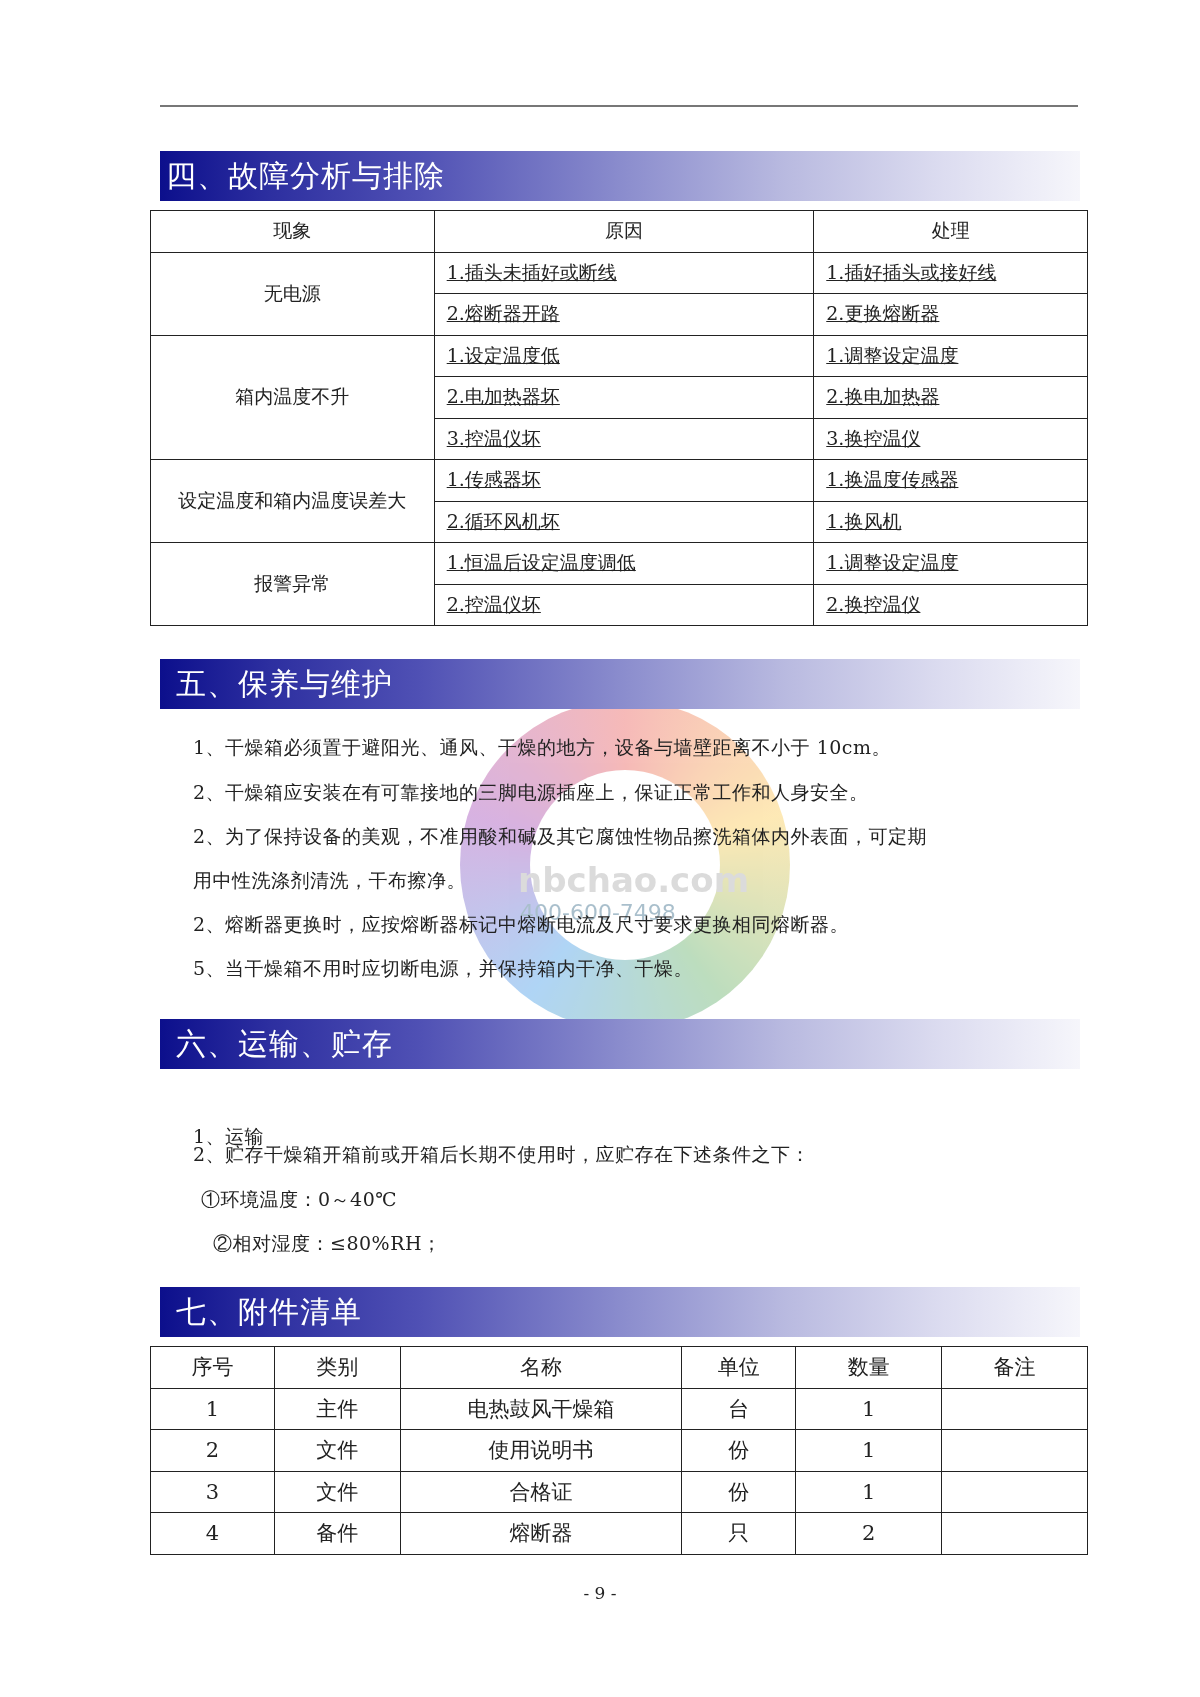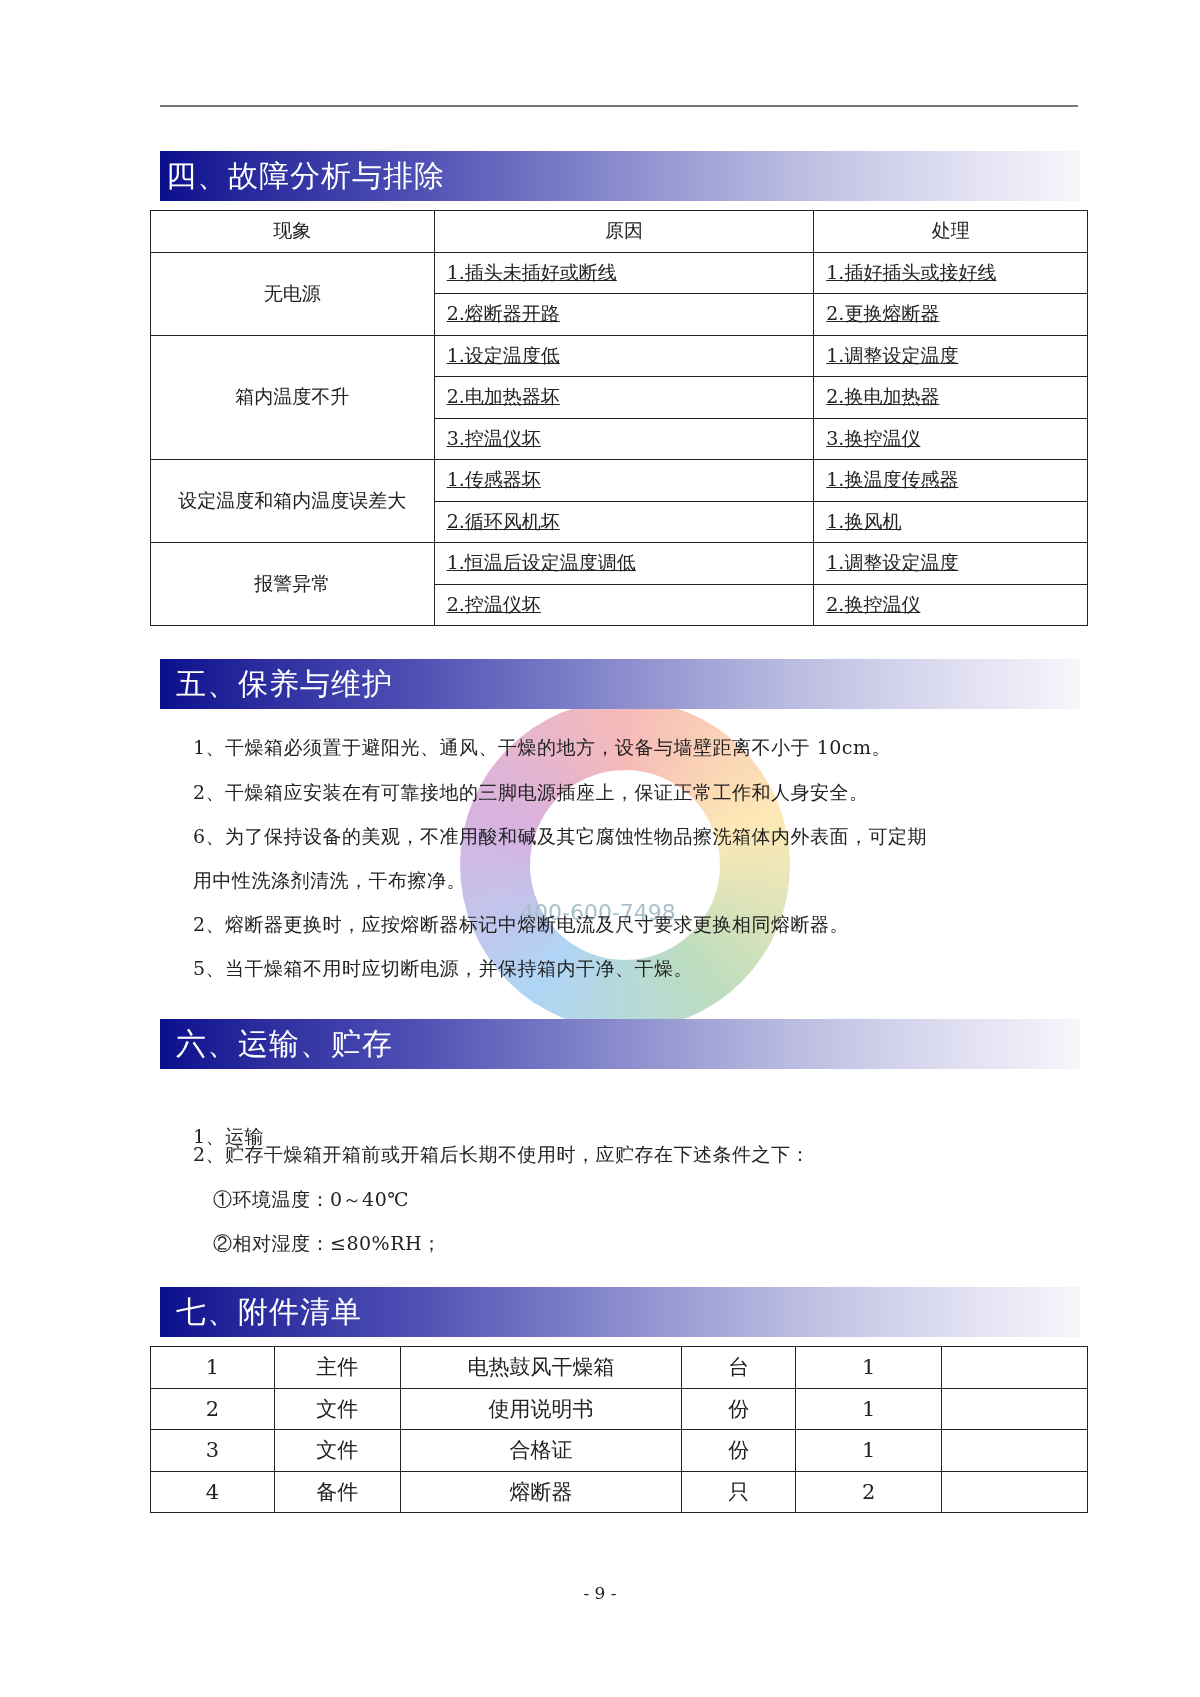--- a/index.html
+++ b/index.html
@@ -90,49 +90,58 @@
   <tr>
     <td class="cell-l">2.控温仪坏</td>
     <td class="cell-l">2.换控温仪</td>
   </tr>
 </tbody>
   </table>
 
 <div class="watermark">
   <div class="wm-ring"></div>
   <div class="wm-hole"></div>
+  <div class="wm-text1">nbchao.com</div>
   <div class="wm-text2">400-600-7498</div>
 </div>
 
 <div class="band" style="top:659px;">五、保养与维护</div>
 <div class="para" style="top:735px;">1、干燥箱必须置于避阳光、通风、干燥的地方，设备与墙壁距离不小于 10cm。</div>
 <div class="para" style="top:780px;">2、干燥箱应安装在有可靠接地的三脚电源插座上，保证正常工作和人身安全。</div>
-<div class="para" style="top:824px;">6、为了保持设备的美观，不准用酸和碱及其它腐蚀性物品擦洗箱体内外表面，可定期</div>
+<div class="para" style="top:824px;">2、为了保持设备的美观，不准用酸和碱及其它腐蚀性物品擦洗箱体内外表面，可定期</div>
 <div class="para" style="top:868px;">用中性洗涤剂清洗，干布擦净。</div>
 <div class="para" style="top:912px;">2、熔断器更换时，应按熔断器标记中熔断电流及尺寸要求更换相同熔断器。</div>
 <div class="para" style="top:956px;">5、当干燥箱不用时应切断电源，并保持箱内干净、干燥。</div>
 
 <div class="band" style="top:1019px;">六、运输、贮存</div>
 <div class="para" style="top:1098px;margin-top:26px;">1、运输</div>
 <div class="para" style="top:1142px;">2、贮存干燥箱开箱前或开箱后长期不使用时，应贮存在下述条件之下：</div>
-<div class="para" style="top:1187px; left:213px;">①环境温度：0～40℃</div>
+<div class="para" style="top:1187px; left:201px;">①环境温度：0～40℃</div>
 <div class="para" style="top:1231px; left:213px;">②相对湿度：≤80%RH；</div>
 
 <div class="band" style="top:1287px;">七、附件清单</div>
 
 <table class="grid acc" style="left:150px; top:1346px; width:938px;">
   <colgroup>
     <col style="width:124px">
       <col style="width:126px">
       <col style="width:282px">
     <col style="width:114px">
       <col style="width:146px">
       <col style="width:146px">
   </colgroup>
   <tbody>
+      <tr>
+    <th>序号</th>
+    <th>类别</th>
+    <th>名称</th>
+    <th>单位</th>
+    <th>数量</th>
+    <th>备注</th>
+  </tr>
   <tr>
     <td>1</td>
     <td>主件</td>
     <td>电热鼓风干燥箱</td>
     <td>台</td>
     <td>1</td>
     <td></td>
   </tr>
   <tr>
     <td>2</td>

